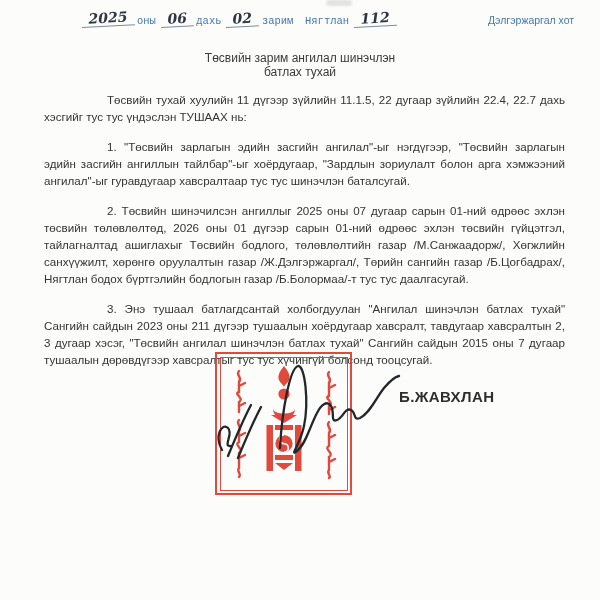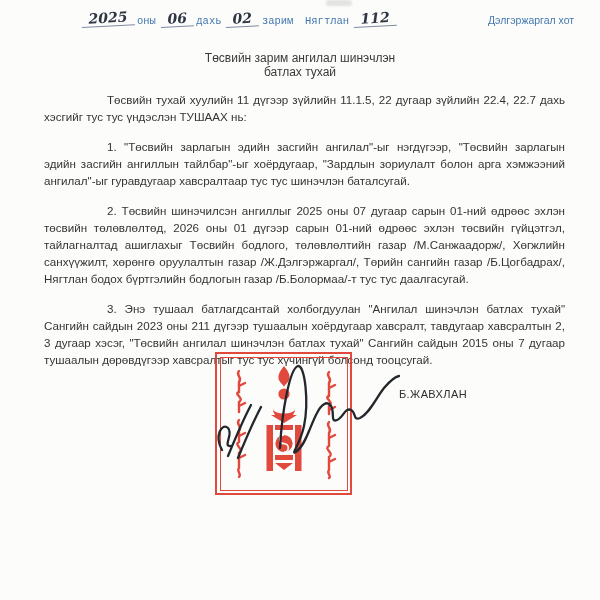--- a/index.html
+++ b/index.html
@@ -44,21 +44,21 @@
     border:1.2px solid var(--stamp_red,#df3a2d);
     display:flex;align-items:center;justify-content:space-between;
     padding:6px 8px;box-sizing:border-box;
   }
   .script-col svg, .soyombo svg{display:block;}
   
   .signature{position:absolute;left:210px;top:350px;z-index:5;}
   
   .signer{
     position:absolute;left:399px;top:388px;
-    font-size:11px;letter-spacing:.4px;color:#2e2e2e;
+    font-size:15px;letter-spacing:.4px;color:#2e2e2e;font-weight:bold;
   }
   .artifact{
     position:absolute;left:326px;top:0;width:26px;height:6px;
     background:rgba(150,150,150,.25);border-radius:3px;filter:blur(1px);
   }
 </style>
 </head>
 <body>
 
 <div class="doc">

